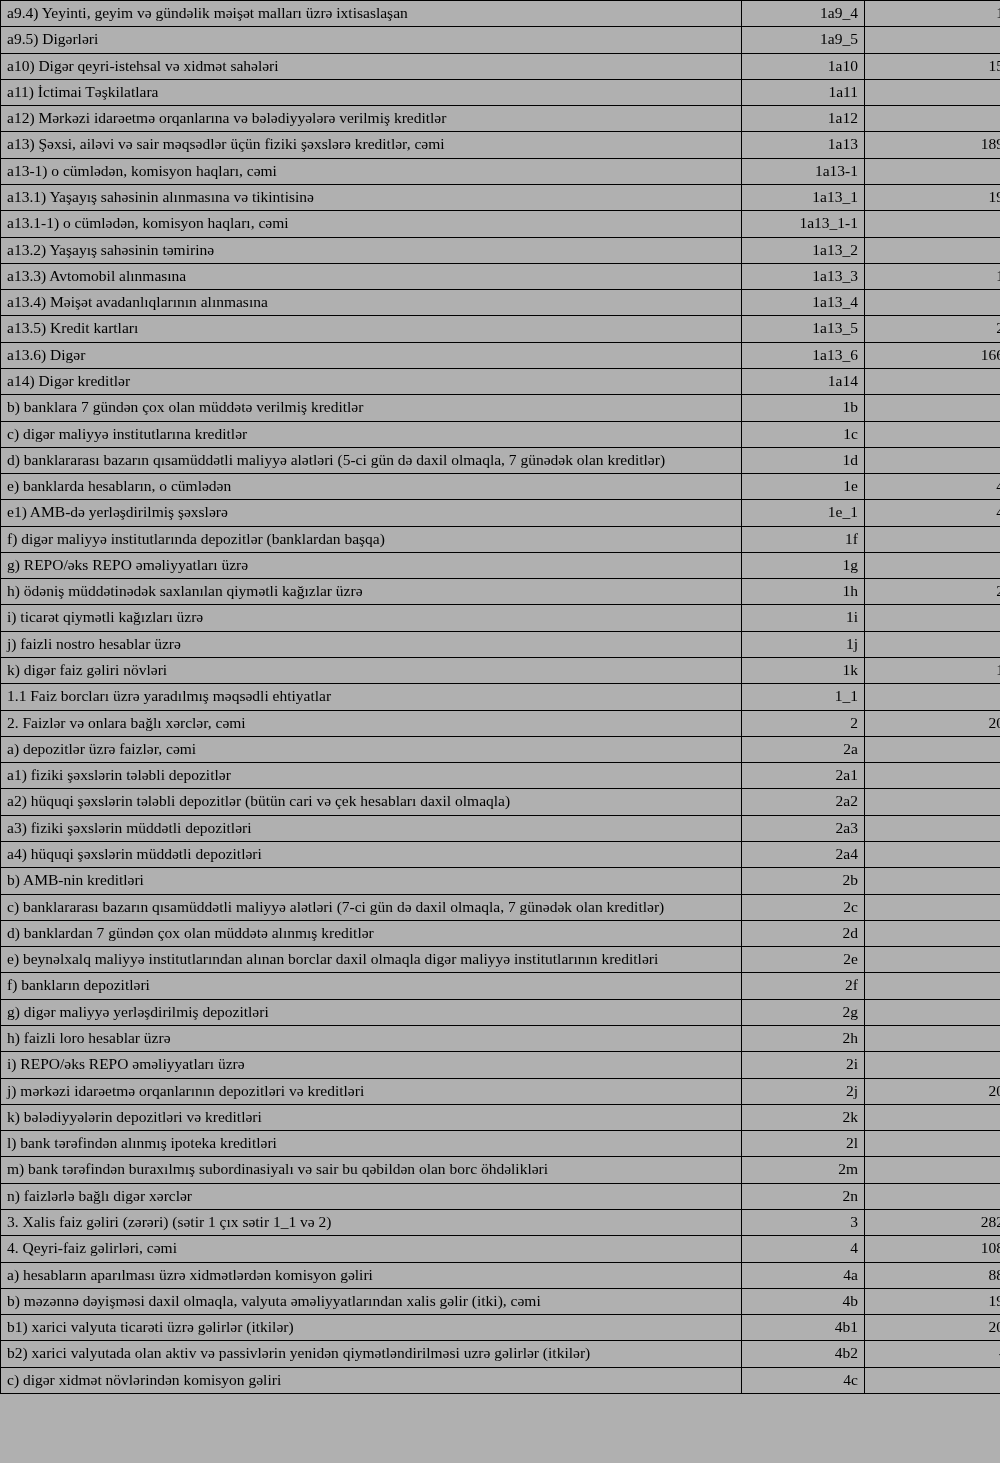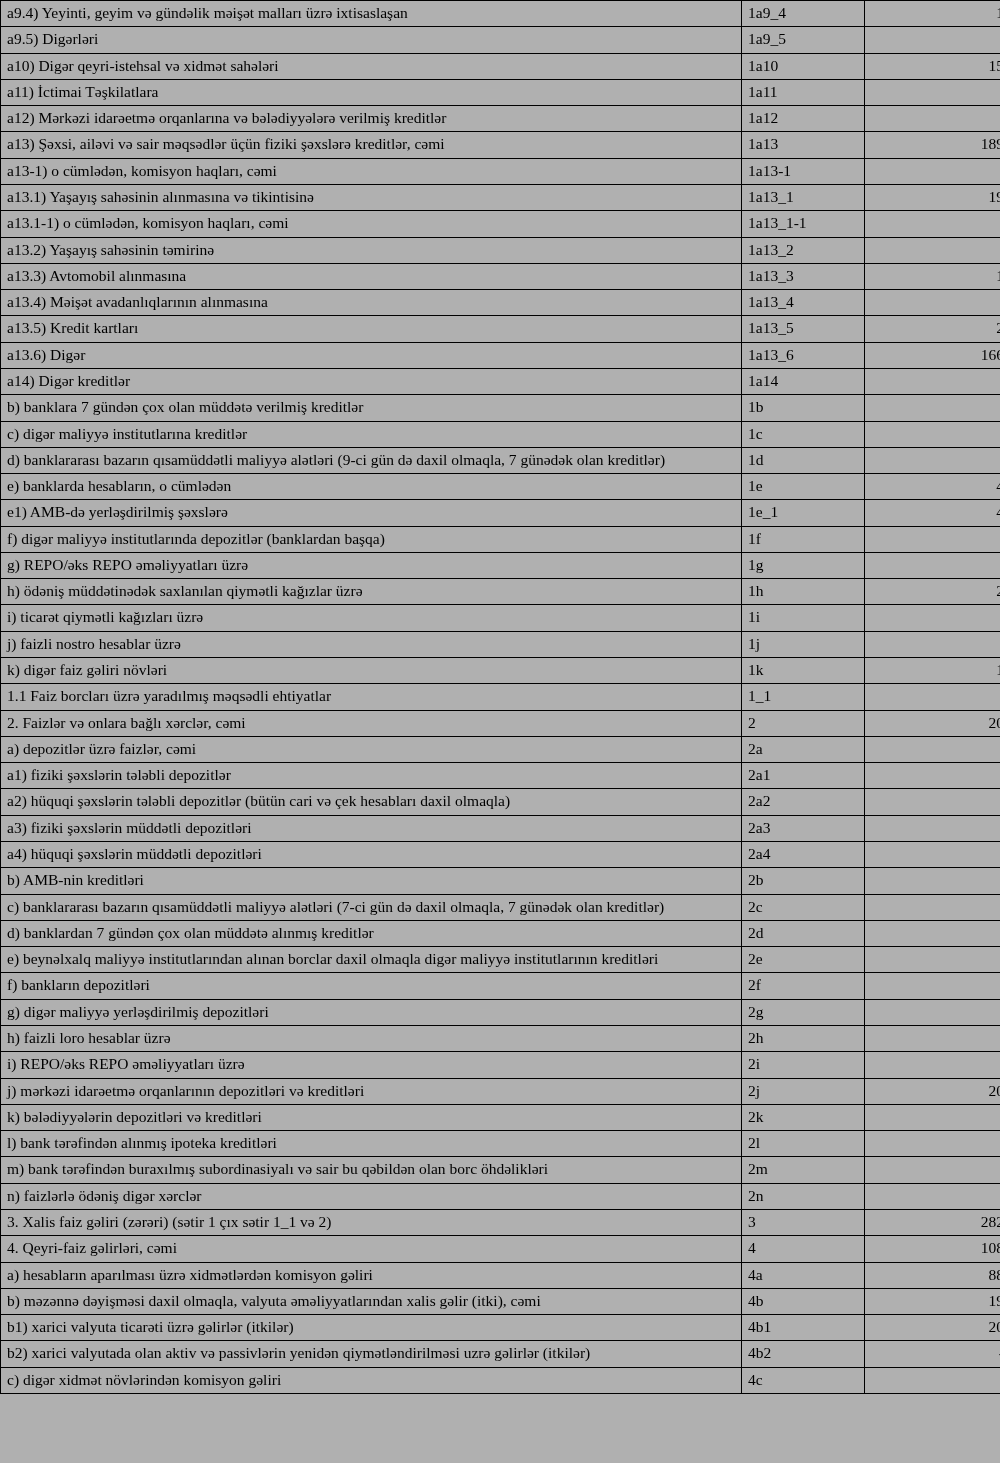--- a/index.html
+++ b/index.html
@@ -30,21 +30,21 @@
     padding: 3px 6px 4px 6px;
     background: #b0b0b0;
     color: #000000;
   }
   td.c-label {
     width: 728px;
     text-align: left;
   }
   td.c-code {
     width: 110px;
-    text-align: left;
+    text-align: right;
     white-space: nowrap;
   }
   td.c-val {
     width: 160px;
     text-align: right;
     padding-right: 9px;
     white-space: nowrap;
   }
   .b { font-weight: normal; }
   .i { }
@@ -138,21 +138,21 @@
           <td class="c-label ind0">b) banklara 7 gündən çox olan müddətə verilmiş kreditlər</td>
           <td class="c-code">1b</td>
           <td class="c-val"></td>
         </tr>
         <tr>
           <td class="c-label ind0">c) digər maliyyə institutlarına kreditlər</td>
           <td class="c-code">1c</td>
           <td class="c-val"></td>
         </tr>
         <tr>
-          <td class="c-label ind0">d) banklararası bazarın qısamüddətli maliyyə alətləri (9-ci gün də daxil olmaqla, 7 günədək olan kreditlər)</td>
+          <td class="c-label ind0">d) banklararası bazarın qısamüddətli maliyyə alətləri (5-ci gün də daxil olmaqla, 7 günədək olan kreditlər)</td>
           <td class="c-code">1d</td>
           <td class="c-val"></td>
         </tr>
         <tr>
           <td class="c-label ind0">e) banklarda hesabların, o cümlədən</td>
           <td class="c-code">1e</td>
           <td class="c-val">43.08</td>
         </tr>
         <tr>
           <td class="c-label ind1">e1)  AMB-də yerləşdirilmiş şəxslərə</td>
@@ -278,21 +278,21 @@
           <td class="c-label ind0">l) bank tərəfindən alınmış ipoteka kreditləri</td>
           <td class="c-code">2l</td>
           <td class="c-val"></td>
         </tr>
         <tr>
           <td class="c-label ind0">m) bank tərəfindən buraxılmış subordinasiyalı və sair bu qəbildən olan borc öhdəlikləri</td>
           <td class="c-code">2m</td>
           <td class="c-val"></td>
         </tr>
         <tr>
-          <td class="c-label ind0">n) faizlərlə ödəniş digər xərclər</td>
+          <td class="c-label ind0">n) faizlərlə bağlı digər xərclər</td>
           <td class="c-code">2n</td>
           <td class="c-val"></td>
         </tr>
         <tr>
           <td class="c-label ind0 b">3. Xalis faiz gəliri (zərəri) (sətir 1 çıx sətir 1_1 və 2)</td>
           <td class="c-code b">3</td>
           <td class="c-val b">2820.23</td>
         </tr>
         <tr>
           <td class="c-label ind0 b">4. Qeyri-faiz gəlirləri, cəmi</td>

